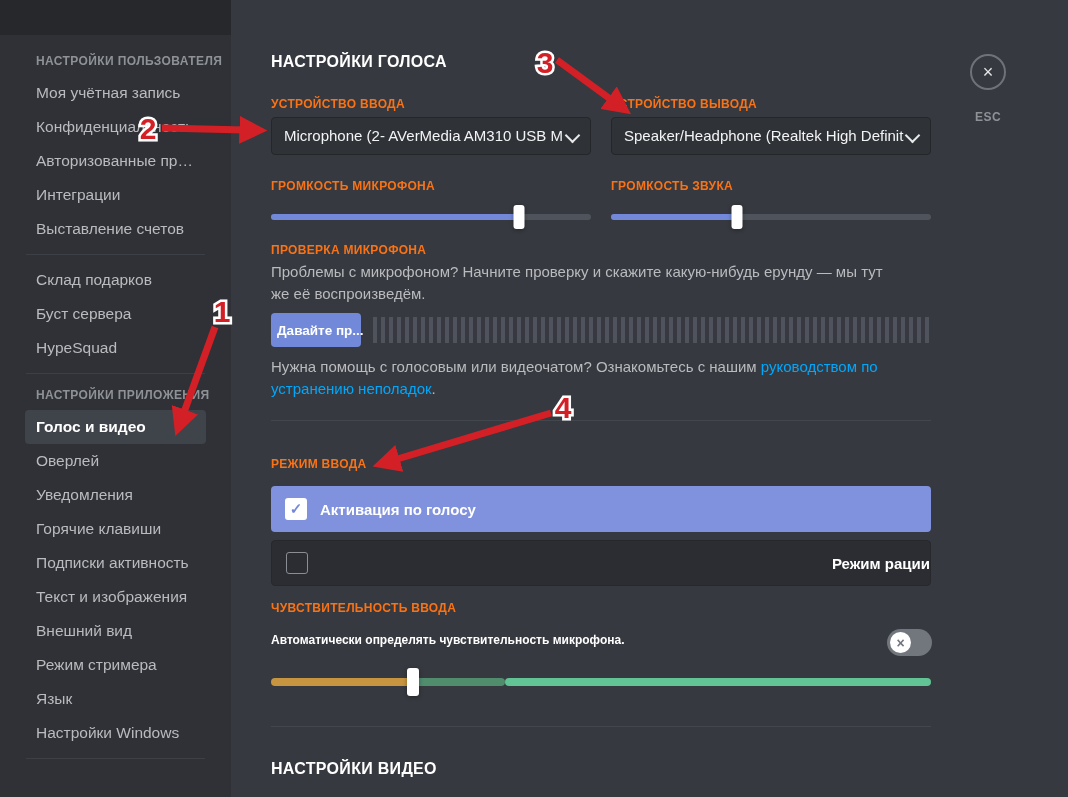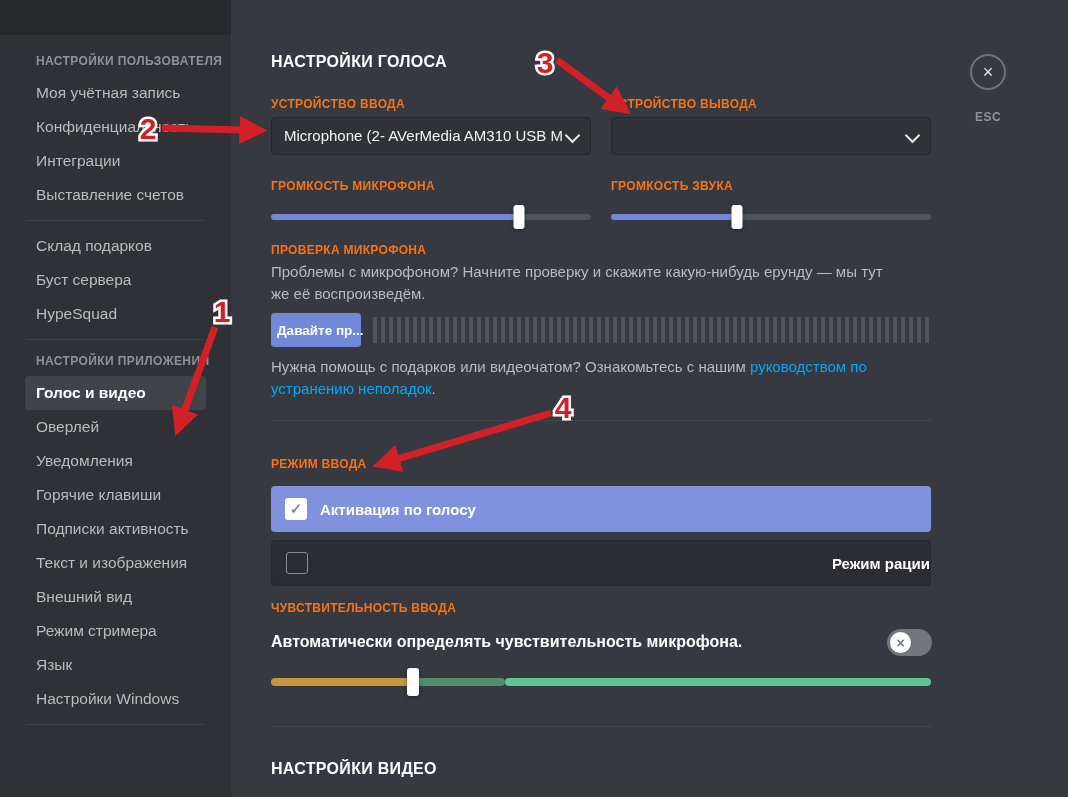--- a/index.html
+++ b/index.html
@@ -63,21 +63,21 @@
   .mode-row{
     position:absolute;left:40px;width:660px;height:46px;border-radius:4px;box-sizing:border-box;
     display:flex;align-items:center;padding-left:14px;gap:13px;cursor:pointer;
   }
   .mode-row.selected{background:#8091dd;}
   .mode-row.unselected{background:#2b2d32;border:1px solid #26282c;}
   .checkbox{width:22px;height:22px;border-radius:3px;box-sizing:border-box;flex:0 0 auto;}
   .checkbox.checked{background:#fff;color:#7289da;display:flex;align-items:center;justify-content:center;font-size:15px;font-weight:bold;}
   .checkbox.empty{border:1px solid #8a8e94;}
   .mode-label{font-size:15px;font-weight:bold;color:#fff;}
-  .auto-label{position:absolute;left:40px;top:633px;font-size:16px;font-weight:bold;color:#fff;}
+  .auto-label{position:absolute;left:40px;top:633px;font-size:12px;font-weight:bold;color:#fff;}
   .toggle{position:absolute;left:656px;top:629px;width:45px;height:27px;border-radius:14px;background:#72767d;cursor:pointer;}
   .knob{
     position:absolute;left:3px;top:3px;width:21px;height:21px;border-radius:50%;background:#fff;
     color:#72767d;display:flex;align-items:center;justify-content:center;font-size:14px;font-weight:bold;
   }
   .sens-slider{position:absolute;left:40px;top:668px;width:660px;height:28px;}
   .seg{position:absolute;top:10px;height:8px;border-radius:4px;}
   .sens-handle{
     position:absolute;top:0;width:12px;height:28px;border-radius:3px;background:#fff;
     transform:translateX(-50%);box-shadow:0 1px 4px rgba(0,0,0,.35);cursor:pointer;
@@ -100,20 +100,21 @@
 </style>
 </head>
 <body>
 
 <div class="sidebar">
   <div class="sb-nav">
 
     <div class="sb-header">НАСТРОЙКИ ПОЛЬЗОВАТЕЛЯ</div>
     <div class="sb-item">Моя учётная запись</div>
     <div class="sb-item">Конфиденциальность</div>
+    <div class="sb-item">Авторизованные прил...</div>
     <div class="sb-item">Интеграции</div>
     <div class="sb-item">Выставление счетов</div>
 
     <div class="sb-divider"></div>
 
     <div class="sb-item">Склад подарков</div>
     <div class="sb-item">Буст сервера</div>
     <div class="sb-item">HypeSquad</div>
 
     <div class="sb-divider"></div>
@@ -139,20 +140,21 @@
   <div class="h-title">НАСТРОЙКИ ГОЛОСА</div>
 
   <div class="lbl" style="left:40px;top:97px;">УСТРОЙСТВО ВВОДА</div>
   <div class="lbl" style="left:380px;top:97px;">УСТРОЙСТВО ВЫВОДА</div>
 
   <div class="select" style="left:40px;top:117px;">
     <span>Microphone (2- AVerMedia AM310 USB M</span>
     <span class="chev"></span>
   </div>
   <div class="select" style="left:380px;top:117px;">
+    <span>Speaker/Headphone (Realtek High Definit</span>
     <span class="chev"></span>
   </div>
 
   <div class="lbl" style="left:40px;top:179px;">ГРОМКОСТЬ МИКРОФОНА</div>
   <div class="lbl" style="left:380px;top:179px;">ГРОМКОСТЬ ЗВУКА</div>
 
   <div class="slider" style="left:40px;top:205px;">
     <div class="track"></div>
     <div class="fillbar" style="width: 77.5%;"></div>
     <div class="shandle" style="left: 77.5%;"></div>
@@ -162,21 +164,21 @@
     <div class="fillbar" style="width: 39.4%;"></div>
     <div class="shandle" style="left: 39.4%;"></div>
   </div>
 
   <div class="lbl" style="left:40px;top:243px;">ПРОВЕРКА МИКРОФОНА</div>
   <div class="desc" style="left:40px;top:261px;width:612px;">Проблемы с микрофоном? Начните проверку и скажите какую-нибудь ерунду — мы тут же её воспроизведём.</div>
   <button class="btn">Давайте пр...</button>
   <div class="meter"></div>
 
   <div class="help">
-    <span>Нужна помощь с подарков или видеочатом? Ознакомьтесь с нашим </span><span class="link">руководством по устранению неполадок</span><span>.</span>
+    <span>Нужна помощь с голосовым или видеочатом? Ознакомьтесь с нашим </span><span class="link">руководством по устранению неполадок</span><span>.</span>
   </div>
 
   <div class="hr" style="top:420px;"></div>
 
   <div class="lbl" style="left:40px;top:457px;">РЕЖИМ ВВОДА</div>
 
   <div class="mode-row selected" style="top:486px;">
     <span class="checkbox checked">
       <span>✓</span>
     </span>

